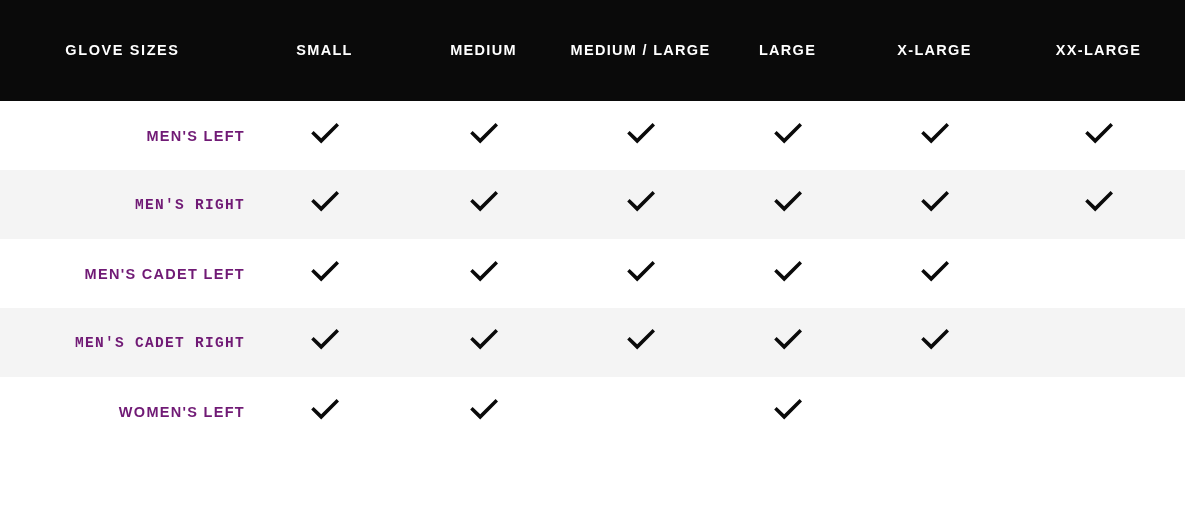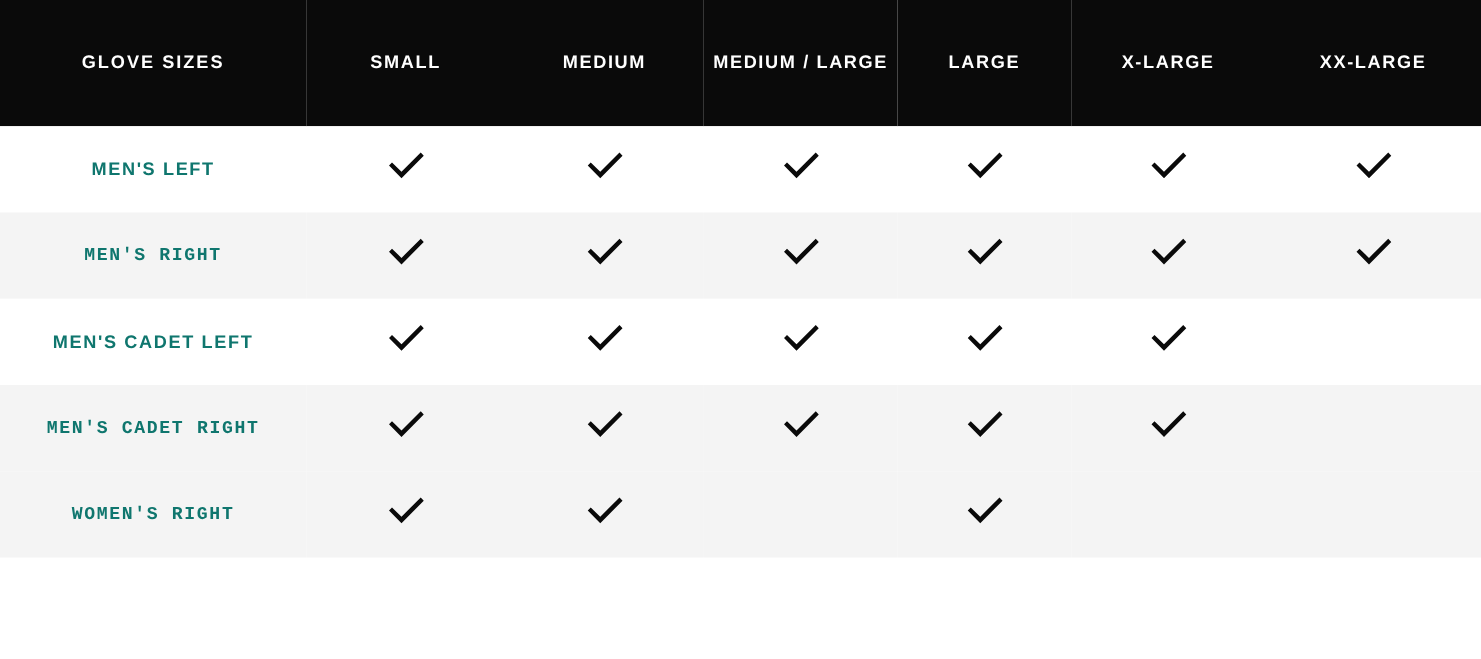--- a/index.html
+++ b/index.html
@@ -48,25 +48,25 @@
     height: 69px;
   }
   tbody tr.odd-row td {
     background: #ffffff;
   }
   tbody tr.even-row td {
     background: #f4f4f4;
     font-family: Liberation Mono, monospace;
   }
   td.row-label {
-    color: #0f766e;
+    color: #701a75;
     font-size: 14.5px;
     font-weight: bold;
     letter-spacing: 1.3px;
-    text-align: center;
+    text-align: right;
     vertical-align: middle;
     text-transform: uppercase;
   }
   td.cell {
     text-align: center;
     vertical-align: middle;
   }
   .check {
     display: inline-block;
     width: 34px;
@@ -190,22 +190,22 @@
               <path d="M3.2 13.4 L5.6 11.0 L13.2 18.3 L28.6 3.0 L31.0 5.6 L13.2 23.6 Z" fill="#0a0a0a"></path>
             </svg></span></td>
         <td class="cell"><span class="check"><svg viewBox="0 0 34 28" aria-hidden="true" focusable="false">
               <path d="M3.2 13.4 L5.6 11.0 L13.2 18.3 L28.6 3.0 L31.0 5.6 L13.2 23.6 Z" fill="#0a0a0a"></path>
             </svg></span></td>
         <td class="cell"><span class="check"><svg viewBox="0 0 34 28" aria-hidden="true" focusable="false">
               <path d="M3.2 13.4 L5.6 11.0 L13.2 18.3 L28.6 3.0 L31.0 5.6 L13.2 23.6 Z" fill="#0a0a0a"></path>
             </svg></span></td>
         <td class="cell"><span class="empty"></span></td>
       </tr>
-      <tr class="even-row">
-        <td class="row-label">WOMEN'S RIGHT</td>
+      <tr class="odd-row">
+        <td class="row-label">WOMEN'S LEFT</td>
         <td class="cell"><span class="check"><svg viewBox="0 0 34 28" aria-hidden="true" focusable="false">
               <path d="M3.2 13.4 L5.6 11.0 L13.2 18.3 L28.6 3.0 L31.0 5.6 L13.2 23.6 Z" fill="#0a0a0a"></path>
             </svg></span></td>
         <td class="cell"><span class="check"><svg viewBox="0 0 34 28" aria-hidden="true" focusable="false">
               <path d="M3.2 13.4 L5.6 11.0 L13.2 18.3 L28.6 3.0 L31.0 5.6 L13.2 23.6 Z" fill="#0a0a0a"></path>
             </svg></span></td>
         <td class="cell"><span class="empty"></span></td>
         <td class="cell"><span class="check"><svg viewBox="0 0 34 28" aria-hidden="true" focusable="false">
               <path d="M3.2 13.4 L5.6 11.0 L13.2 18.3 L28.6 3.0 L31.0 5.6 L13.2 23.6 Z" fill="#0a0a0a"></path>
             </svg></span></td>

